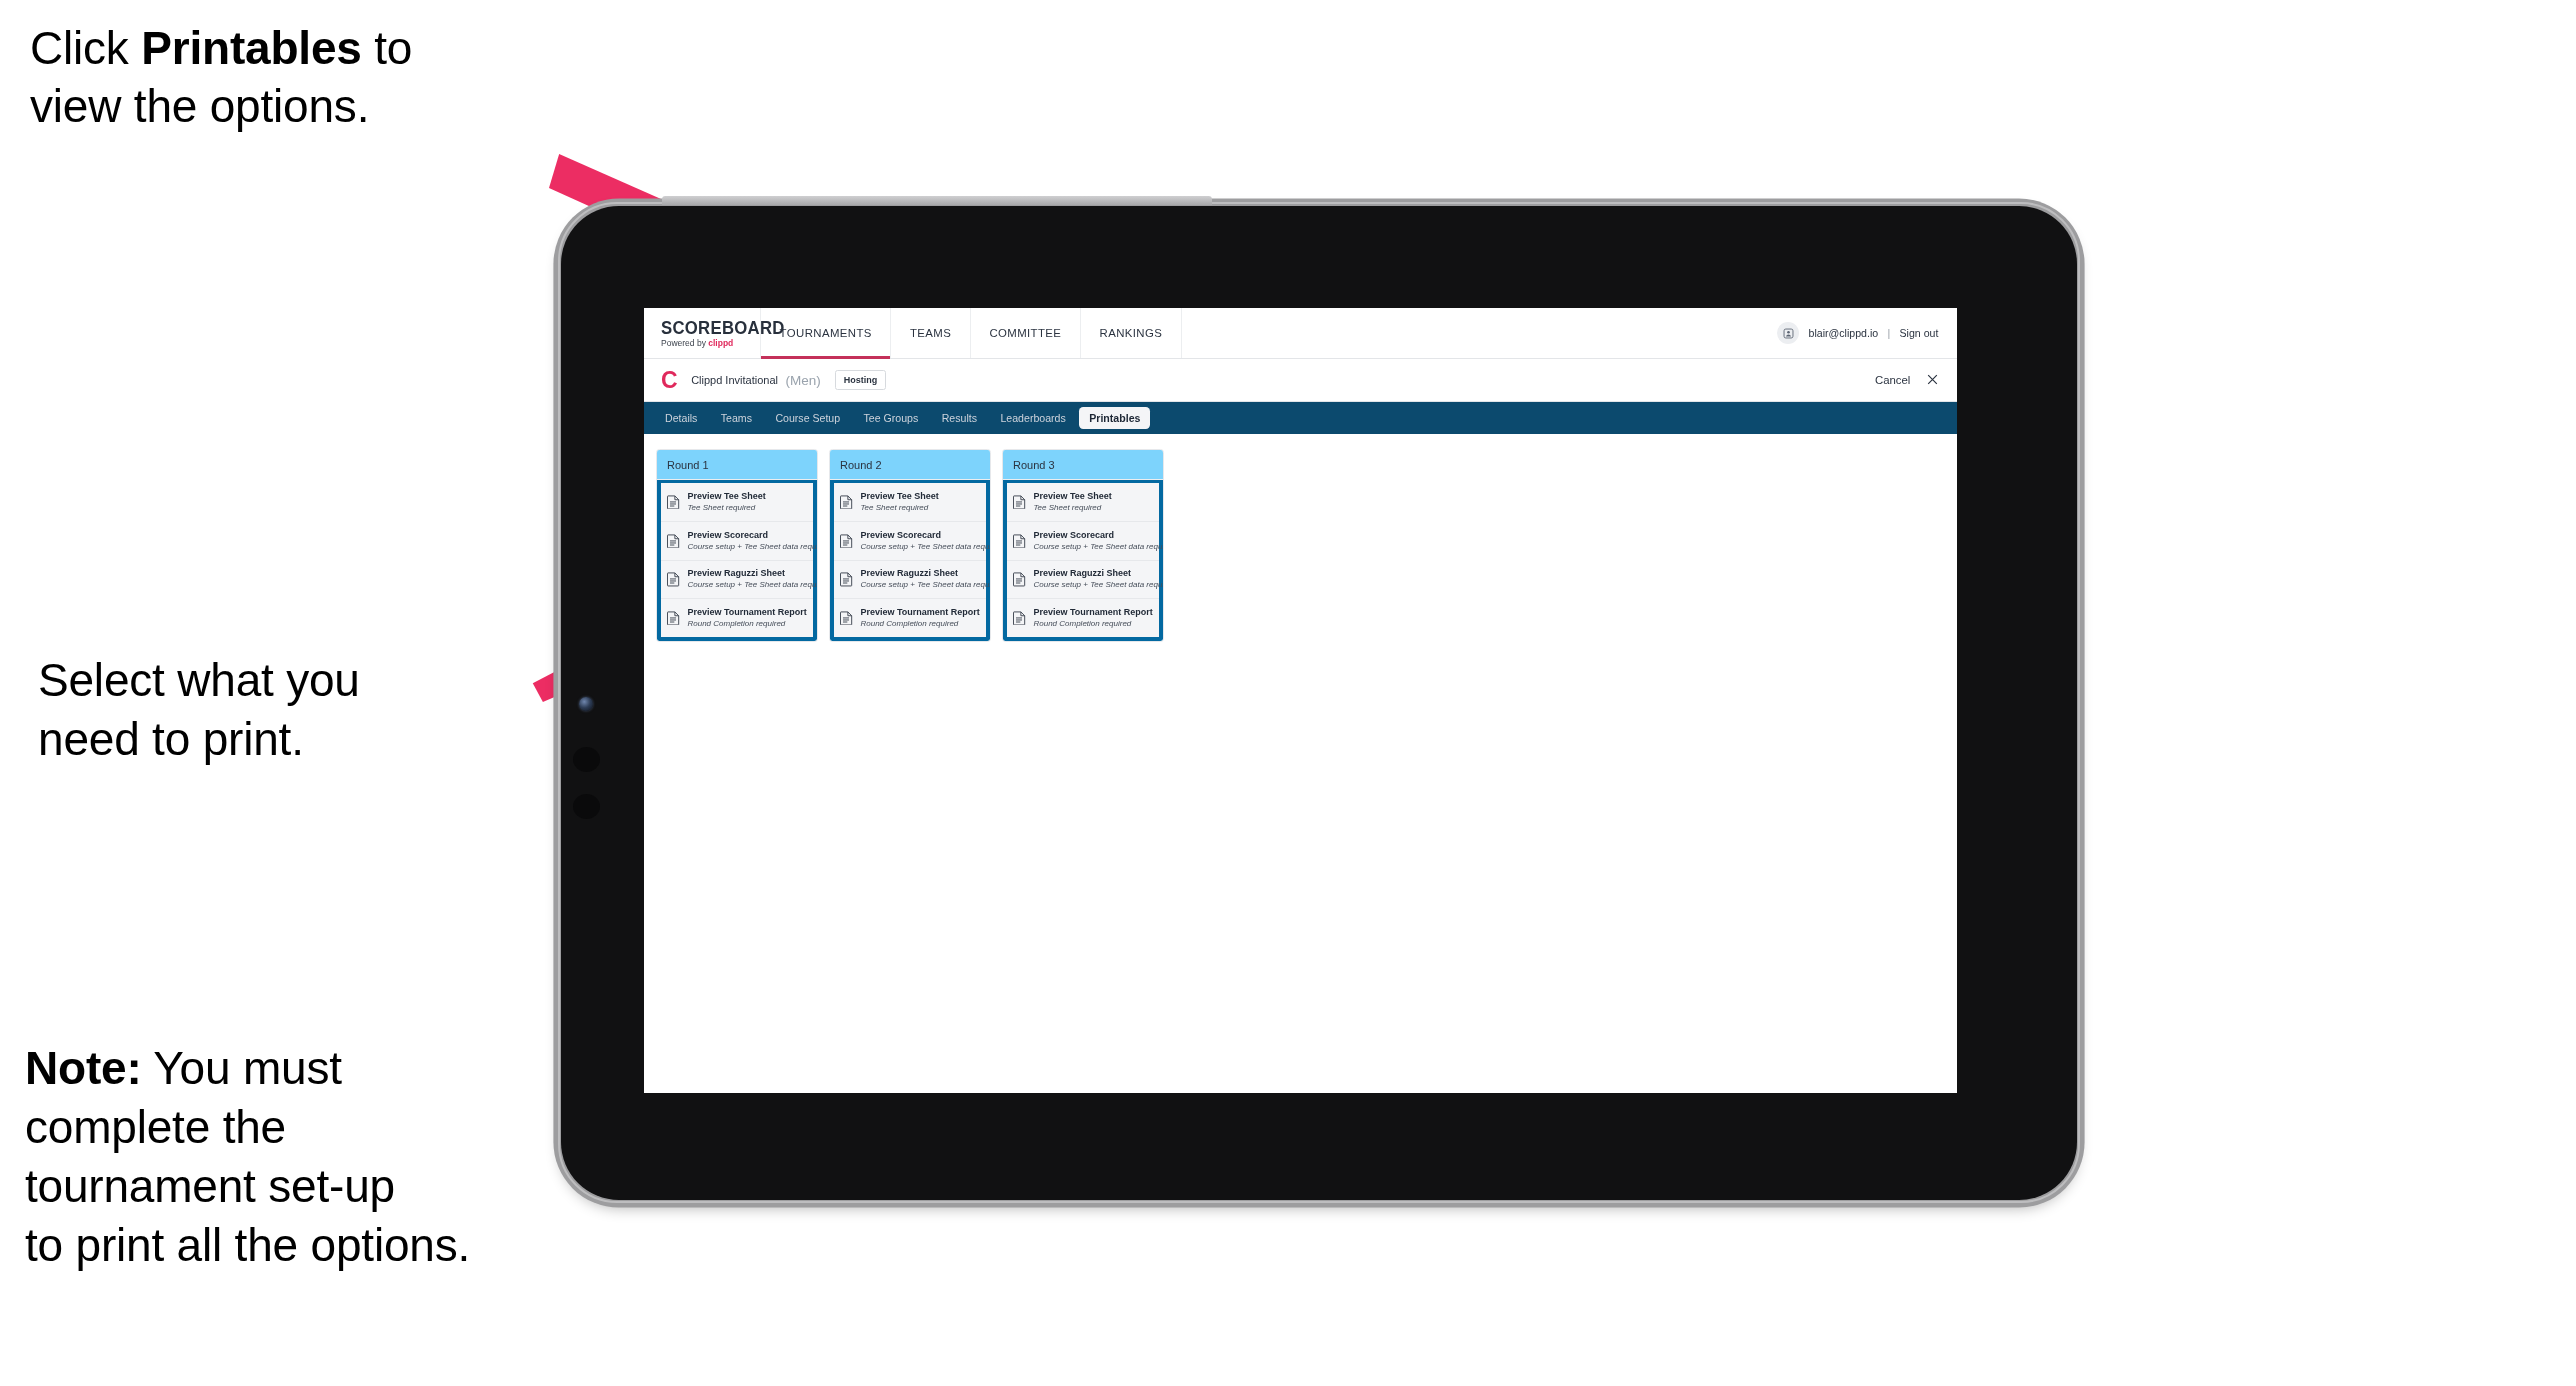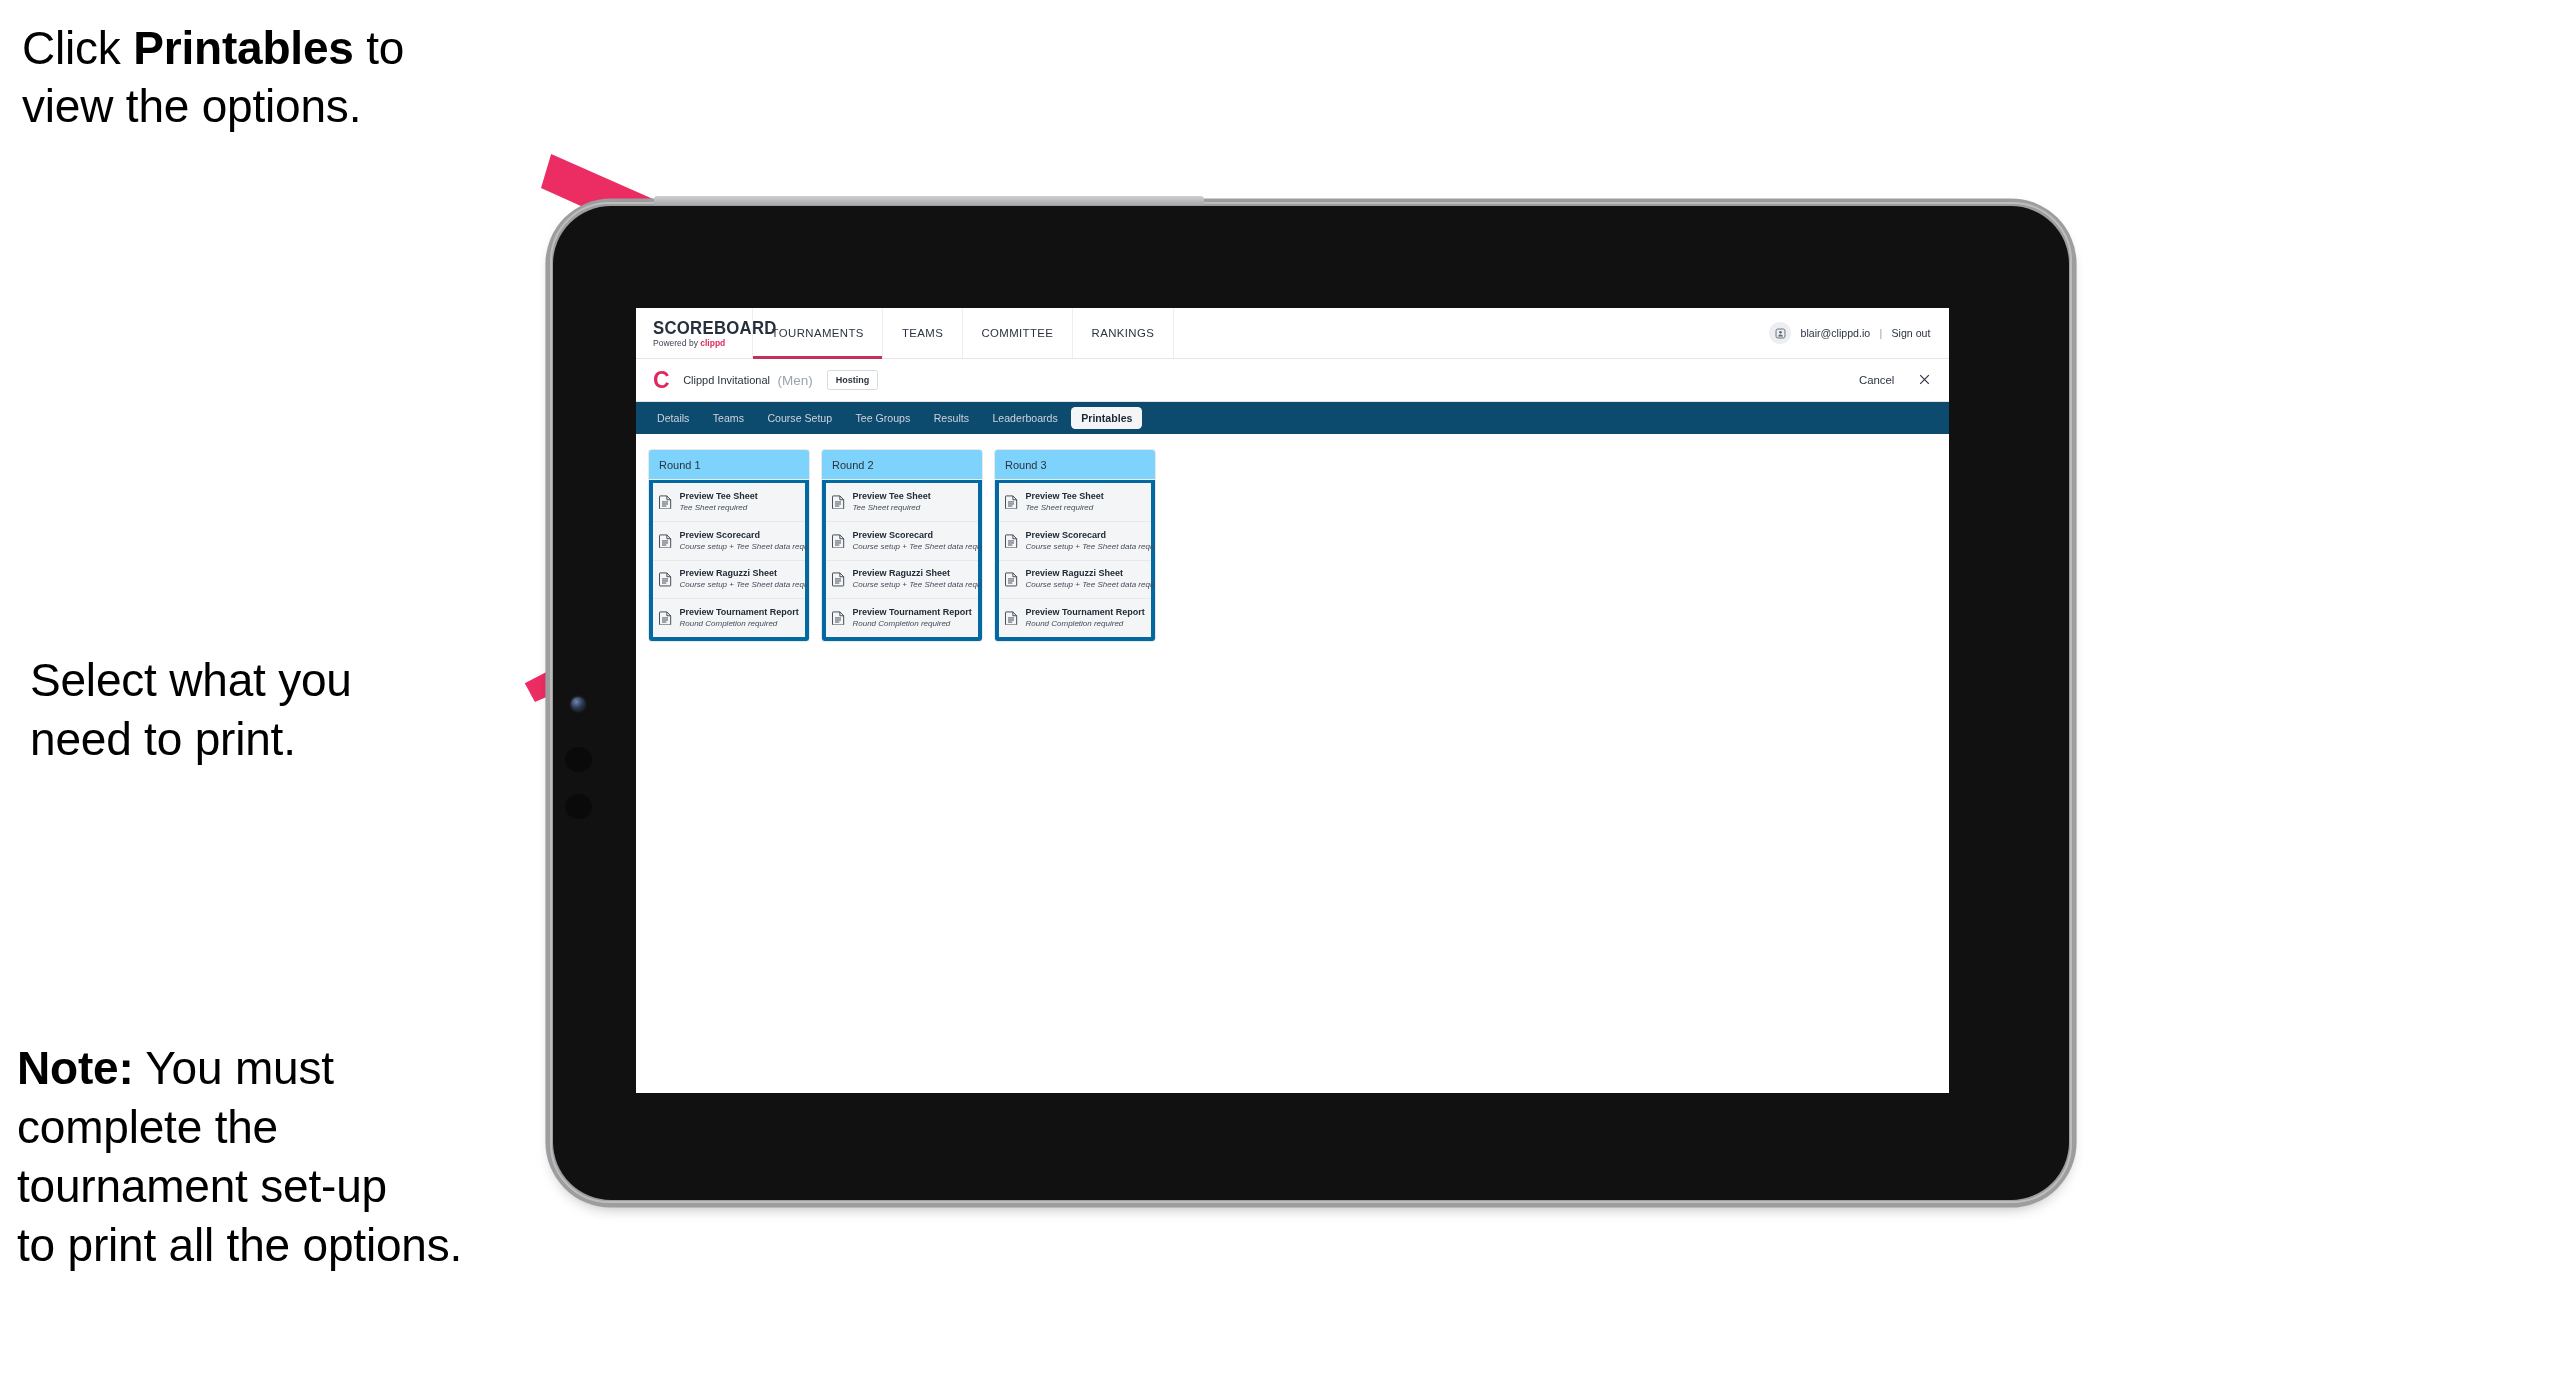--- a/index.html
+++ b/index.html
@@ -2,21 +2,21 @@
 <html style="font-size:13.5px"><head>
 <meta charset="utf-8">
 <style>
   * { box-sizing: border-box; margin: 0; padding: 0; }
   html, body {
     width: 2576px; height: 1386px;
     background: #ffffff;
     font-family: "Liberation Sans", sans-serif;
     overflow: hidden;
   }
-  #root { position: relative; width: 2392px; height: 1386px; }
+  #root { position: relative; width: 2392px; height: 1386px; margin-left: 8px; }
 
   
   .annot {
     position: absolute;
     color: #000000;
     font-family: "Liberation Sans", sans-serif;
     font-size: 46px;
     line-height: 1.28;
     letter-spacing: -0.2px;
     white-space: pre-line;
@@ -189,21 +189,21 @@
     font-size: 9px;
     font-weight: 700;
     color: #2b3340;
     border: 0.8px solid #d7dade;
     border-radius: 2.5px;
     padding: 4.2px 7.6px;
     line-height: 1;
   }
   #cancel-wrap {
     margin-left: auto;
-    display: flex; align-items: center; gap: 25px;
+    display: flex; align-items: center; gap: 17px;
     font-size: 11.4px;
     color: #2b3340;
     cursor: pointer;
   }
 
   
   #tabstrip {
     height: 32px;
     background: #0c4a6e;
     display: flex;

